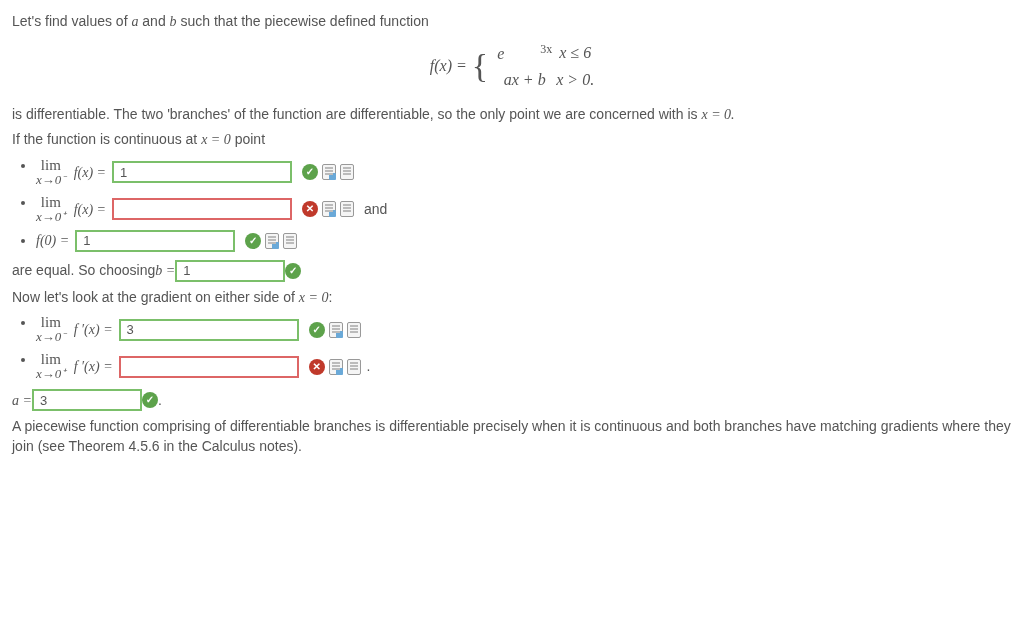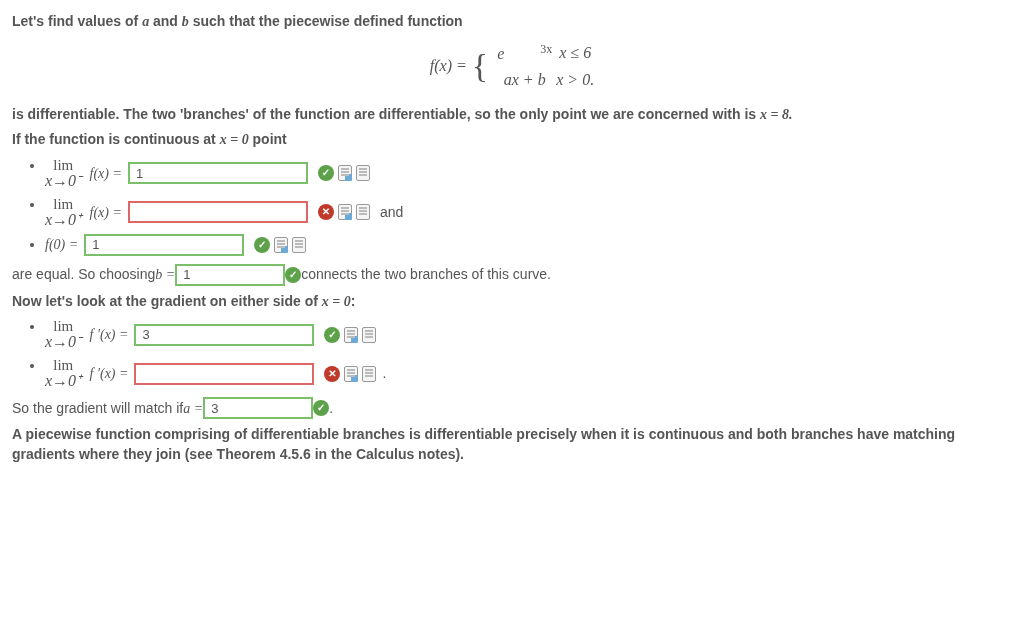--- a/index.html
+++ b/index.html
@@ -7,21 +7,20 @@
     font-size: 14px;
     color: #555;
     margin: 0;
     padding: 8px 12px;
     width: 1024px;
     box-sizing: border-box;
     line-height: 1.4;
   }
   .para {
     margin: 4px 0 6px 0;
-    font-weight: bold;
   }
   .math-i { font-style: italic; font-family: 'Times New Roman', serif; }
   .math-up { font-family: 'Times New Roman', serif; margin-left: 36px; }
   .piecewise {
     text-align: center;
     font-family: 'Times New Roman', serif;
     font-size: 16px;
     margin: 6px 0 10px 0;
   }
   .piecewise table { margin: 0 auto; }
@@ -30,32 +29,32 @@
     line-height: 30px;
     padding: 0 6px 0 2px;
     vertical-align: middle;
   }
   ul.answers {
     list-style: disc;
     margin: 4px 0 8px 24px;
     padding: 0;
   }
   ul.answers > li {
-    margin: 6px 9px;
+    margin: 6px 0;
   }
   .lim-block {
     display: inline-block;
     vertical-align: middle;
     font-family: 'Times New Roman', serif;
     text-align: center;
     line-height: 1.0;
     margin-right: 2px;
   }
   .lim-top { font-size: 15px; }
-  .lim-bot { font-size: 16px; }
+  .lim-bot { font-size: 13px; }
   .fn { font-family: 'Times New Roman', serif; font-style: italic; }
   .eq-row {
     display: inline-flex;
     align-items: center;
     gap: 6px;
   }
   input.ans {
     height: 22px;
     border: 1px solid #bbb;
     padding: 2px 6px;
@@ -131,21 +130,21 @@
     </tr>
     <tr>
       <td class="pw-row"><span class="math-i">ax + b</span></td>
       <td class="pw-row"><span class="math-i">x &gt; 0.</span></td>
     </tr>
   </tbody>
     </table>
 </div>
 
 <div class="para">
-  <span>is differentiable. The two 'branches' of the function are differentiable, so the only point we are concerned with is </span><span class="math-i">x = 8.</span>
+  <span>is differentiable. The two 'branches' of the function are differentiable, so the only point we are concerned with is </span><span class="math-i">x = 0.</span>
 </div>
 
 <div class="para">
   <span>If the function is continuous at </span><span class="math-i">x = 0</span><span> point</span>
 </div>
 
 <ul class="answers">
   <li>
     <span class="eq-row">
       <span class="lim-block">
@@ -188,21 +187,20 @@
       </span>
     </span>
   </li>
 </ul>
 
 <div class="inline-line">
   <span>are equal. So choosing </span>
   <span class="math-i">b = </span>
   <input class="ans ok w-sm" value="1" style="">
   <span class="icon icon-ok">✓</span>
-  <span> connects the two branches of this curve.</span>
 </div>
 
 <div class="para">
   <span>Now let's look at the gradient on either side of </span><span class="math-i">x = 0</span><span>:</span>
 </div>
 
 <ul class="answers">
   <li>
     <span class="eq-row">
       <span class="lim-block">
@@ -230,20 +228,19 @@
         <span class="icon icon-bad">✕</span>
         <span class="doc-icon preview"></span>
         <span class="doc-icon"></span>
       </span>
       <span>.</span>
     </span>
   </li>
 </ul>
 
 <div class="inline-line">
-  <span>So the gradient will match if </span>
   <span class="math-i">a = </span>
   <input class="ans ok w-sm" value="3" style="">
   <span class="icon icon-ok">✓</span>
   <span>.</span>
 </div>
 
 <div class="para" style="margin-top:2px;">A piecewise function comprising of differentiable branches is differentiable precisely when it is continuous and both branches have matching gradients where they join (see Theorem 4.5.6 in the Calculus notes).</div>
 
 </body></html>

